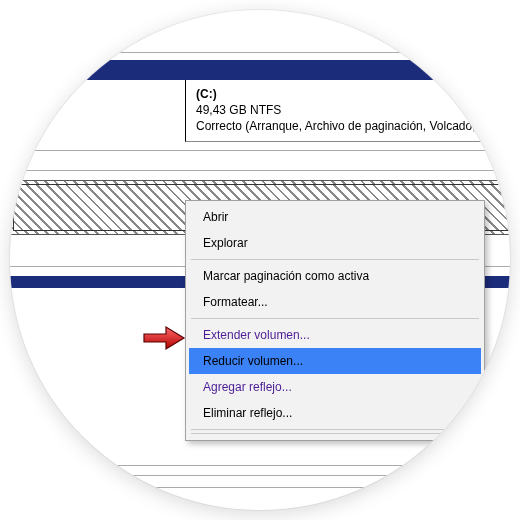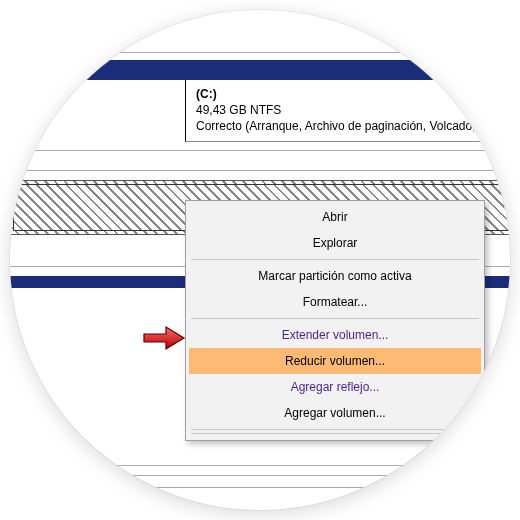--- a/index.html
+++ b/index.html
@@ -55,24 +55,23 @@
   
   .menu {
     position:absolute; top:190px; left:175px; width:300px;
     background:#f2f2f2; border:1px solid #a0a0a0;
     box-shadow:3px 3px 6px rgba(0,0,0,0.25);
     padding:3px;
   }
   .menu .item {
     padding:5px 14px; line-height:16px; color:#000; white-space:nowrap;
     cursor:default;
-    text-align:center;
   }
   .menu .item.disabled { color:#4c1d95; }
-  .menu .item.highlight { background:#fdba74; }
+  .menu .item.highlight { background:#3b82f6; }
   .menu .sep { height:1px; background:#c8c8c8; margin:3px 2px; }
   
   .arrow {
     position:absolute; top:315px; left:132px; width:44px; height:26px;
     pointer-events:none;
   }
 </style>
 </head>
 <body>
 
@@ -101,27 +100,27 @@
     <div class="bluebar mid"></div>
 
     <div class="frame-line" style="top:455px;"></div>
     <div class="frame-line" style="top:465px;"></div>
     <div class="frame-line" style="top:477px;"></div>
 
     <div class="menu">
       <div class="item">Abrir</div>
       <div class="item">Explorar</div>
       <div class="sep"></div>
-      <div class="item">Marcar partición como activa</div>
+      <div class="item">Marcar paginación como activa</div>
       <div class="item">Formatear...</div>
       <div class="sep"></div>
       <div class="item disabled">Extender volumen...</div>
       <div class="item highlight">Reducir volumen...</div>
       <div class="item disabled">Agregar reflejo...</div>
-      <div class="item">Agregar volumen...</div>
+      <div class="item">Eliminar reflejo...</div>
       <div class="sep"></div>
       <div class="sep"></div>
     </div>
 
     <svg class="arrow" viewBox="0 0 44 26">
       <defs>
         <linearGradient id="g" x1="0" y1="0" x2="0" y2="1">
           <stop offset="0" stop-color="#ff6a6a"></stop>
           <stop offset="1" stop-color="#b30000"></stop>
         </linearGradient>

